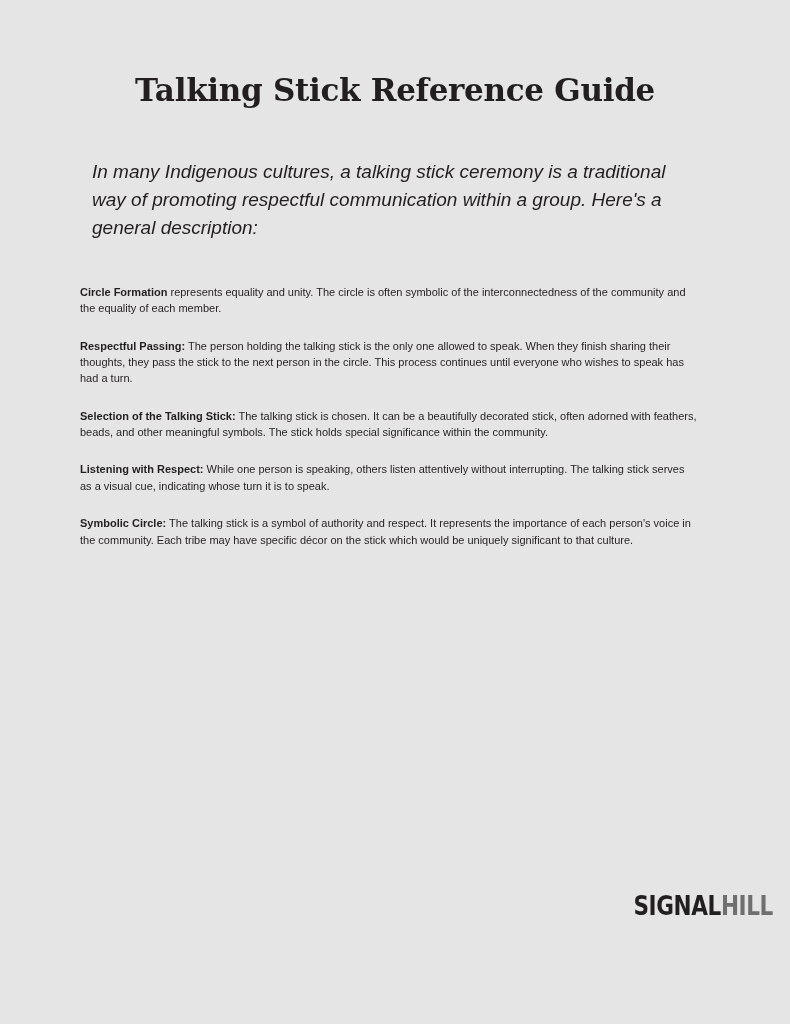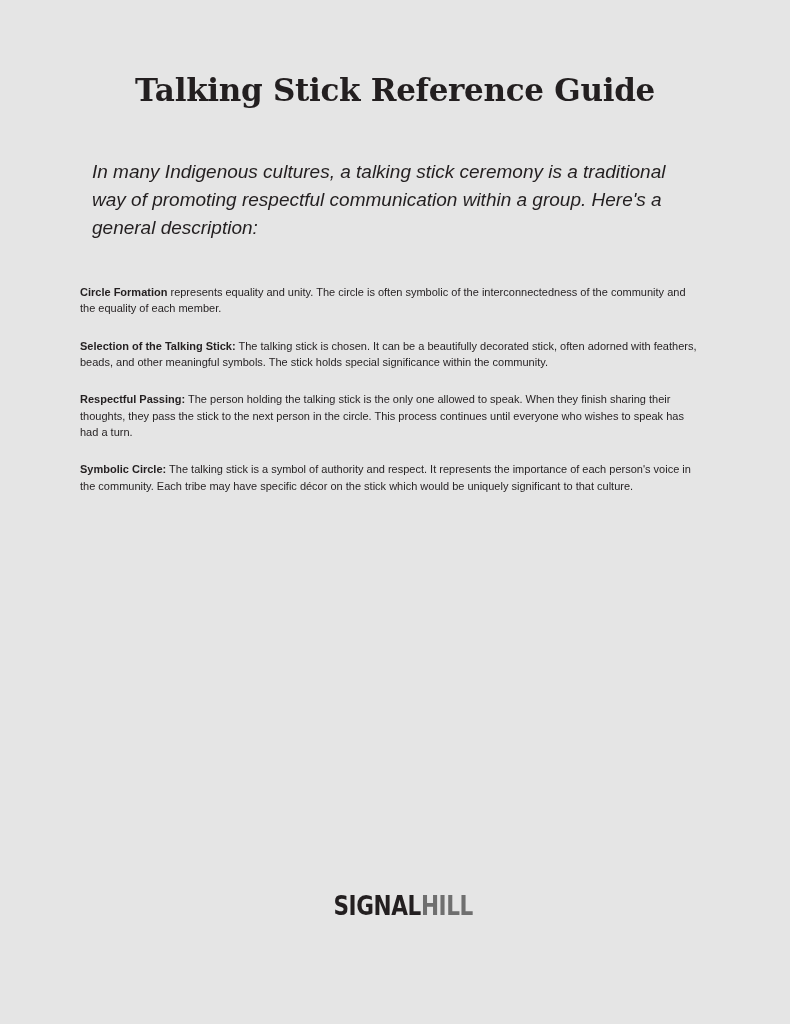--- a/index.html
+++ b/index.html
@@ -53,21 +53,21 @@
     max-width: 618px;
   }
   .section .lead {
     font-weight: 700;
   }
   .logo-wrap {
     position: absolute;
     left: 16px;
     right: 0;
     top: 890px;
-    text-align: center;
+    text-align: right;
   }
   .logo {
     display: inline-block;
     font-family: "DejaVu Sans", sans-serif;
     font-weight: 700;
     font-size: 27px;
     letter-spacing: -0.5px;
     transform: scaleX(0.8);
     transform-origin: center;
   }
@@ -83,27 +83,30 @@
 
   <p class="intro">In many Indigenous cultures, a talking stick ceremony is a traditional way of promoting respectful communication within a group. Here's a general description:</p>
 
   <div class="sections">
 
     <p class="section">
       <span class="lead">Circle Formation</span><span> represents equality and unity. The circle is often symbolic of the interconnectedness of the community and the equality of each member.</span>
     </p>
 
     <p class="section">
+      <span class="lead">Respectful Passing:</span><span> The person holding the talking stick is the only one allowed to speak. When they finish sharing their thoughts, they pass the stick to the next person in the circle. This process continues until everyone who wishes to speak has had a turn.</span>
+    </p>
+
+    <p class="section">
       <span class="lead">Selection of the Talking Stick:</span><span> The talking stick is chosen. It can be a beautifully decorated stick, often adorned with feathers, beads, and other meaningful symbols. The stick holds special significance within the community.</span>
     </p>
 
     <p class="section">
-      <span class="lead">Respectful Passing:</span><span> The person holding the talking stick is the only one allowed to speak. When they finish sharing their thoughts, they pass the stick to the next person in the circle. This process continues until everyone who wishes to speak has had a turn.</span>
+      <span class="lead">Listening with Respect:</span><span> While one person is speaking, others listen attentively without interrupting. The talking stick serves as a visual cue, indicating whose turn it is to speak.</span>
     </p>
-
 
     <p class="section">
       <span class="lead">Symbolic Circle:</span><span> The talking stick is a symbol of authority and respect. It represents the importance of each person's voice in the community. Each tribe may have specific décor on the stick which would be uniquely significant to that culture.</span>
     </p>
 
 
   </div>
 
   <div class="logo-wrap">
     <span class="logo"><span class="sig">SIGNAL</span><span class="hill">HILL</span></span>

